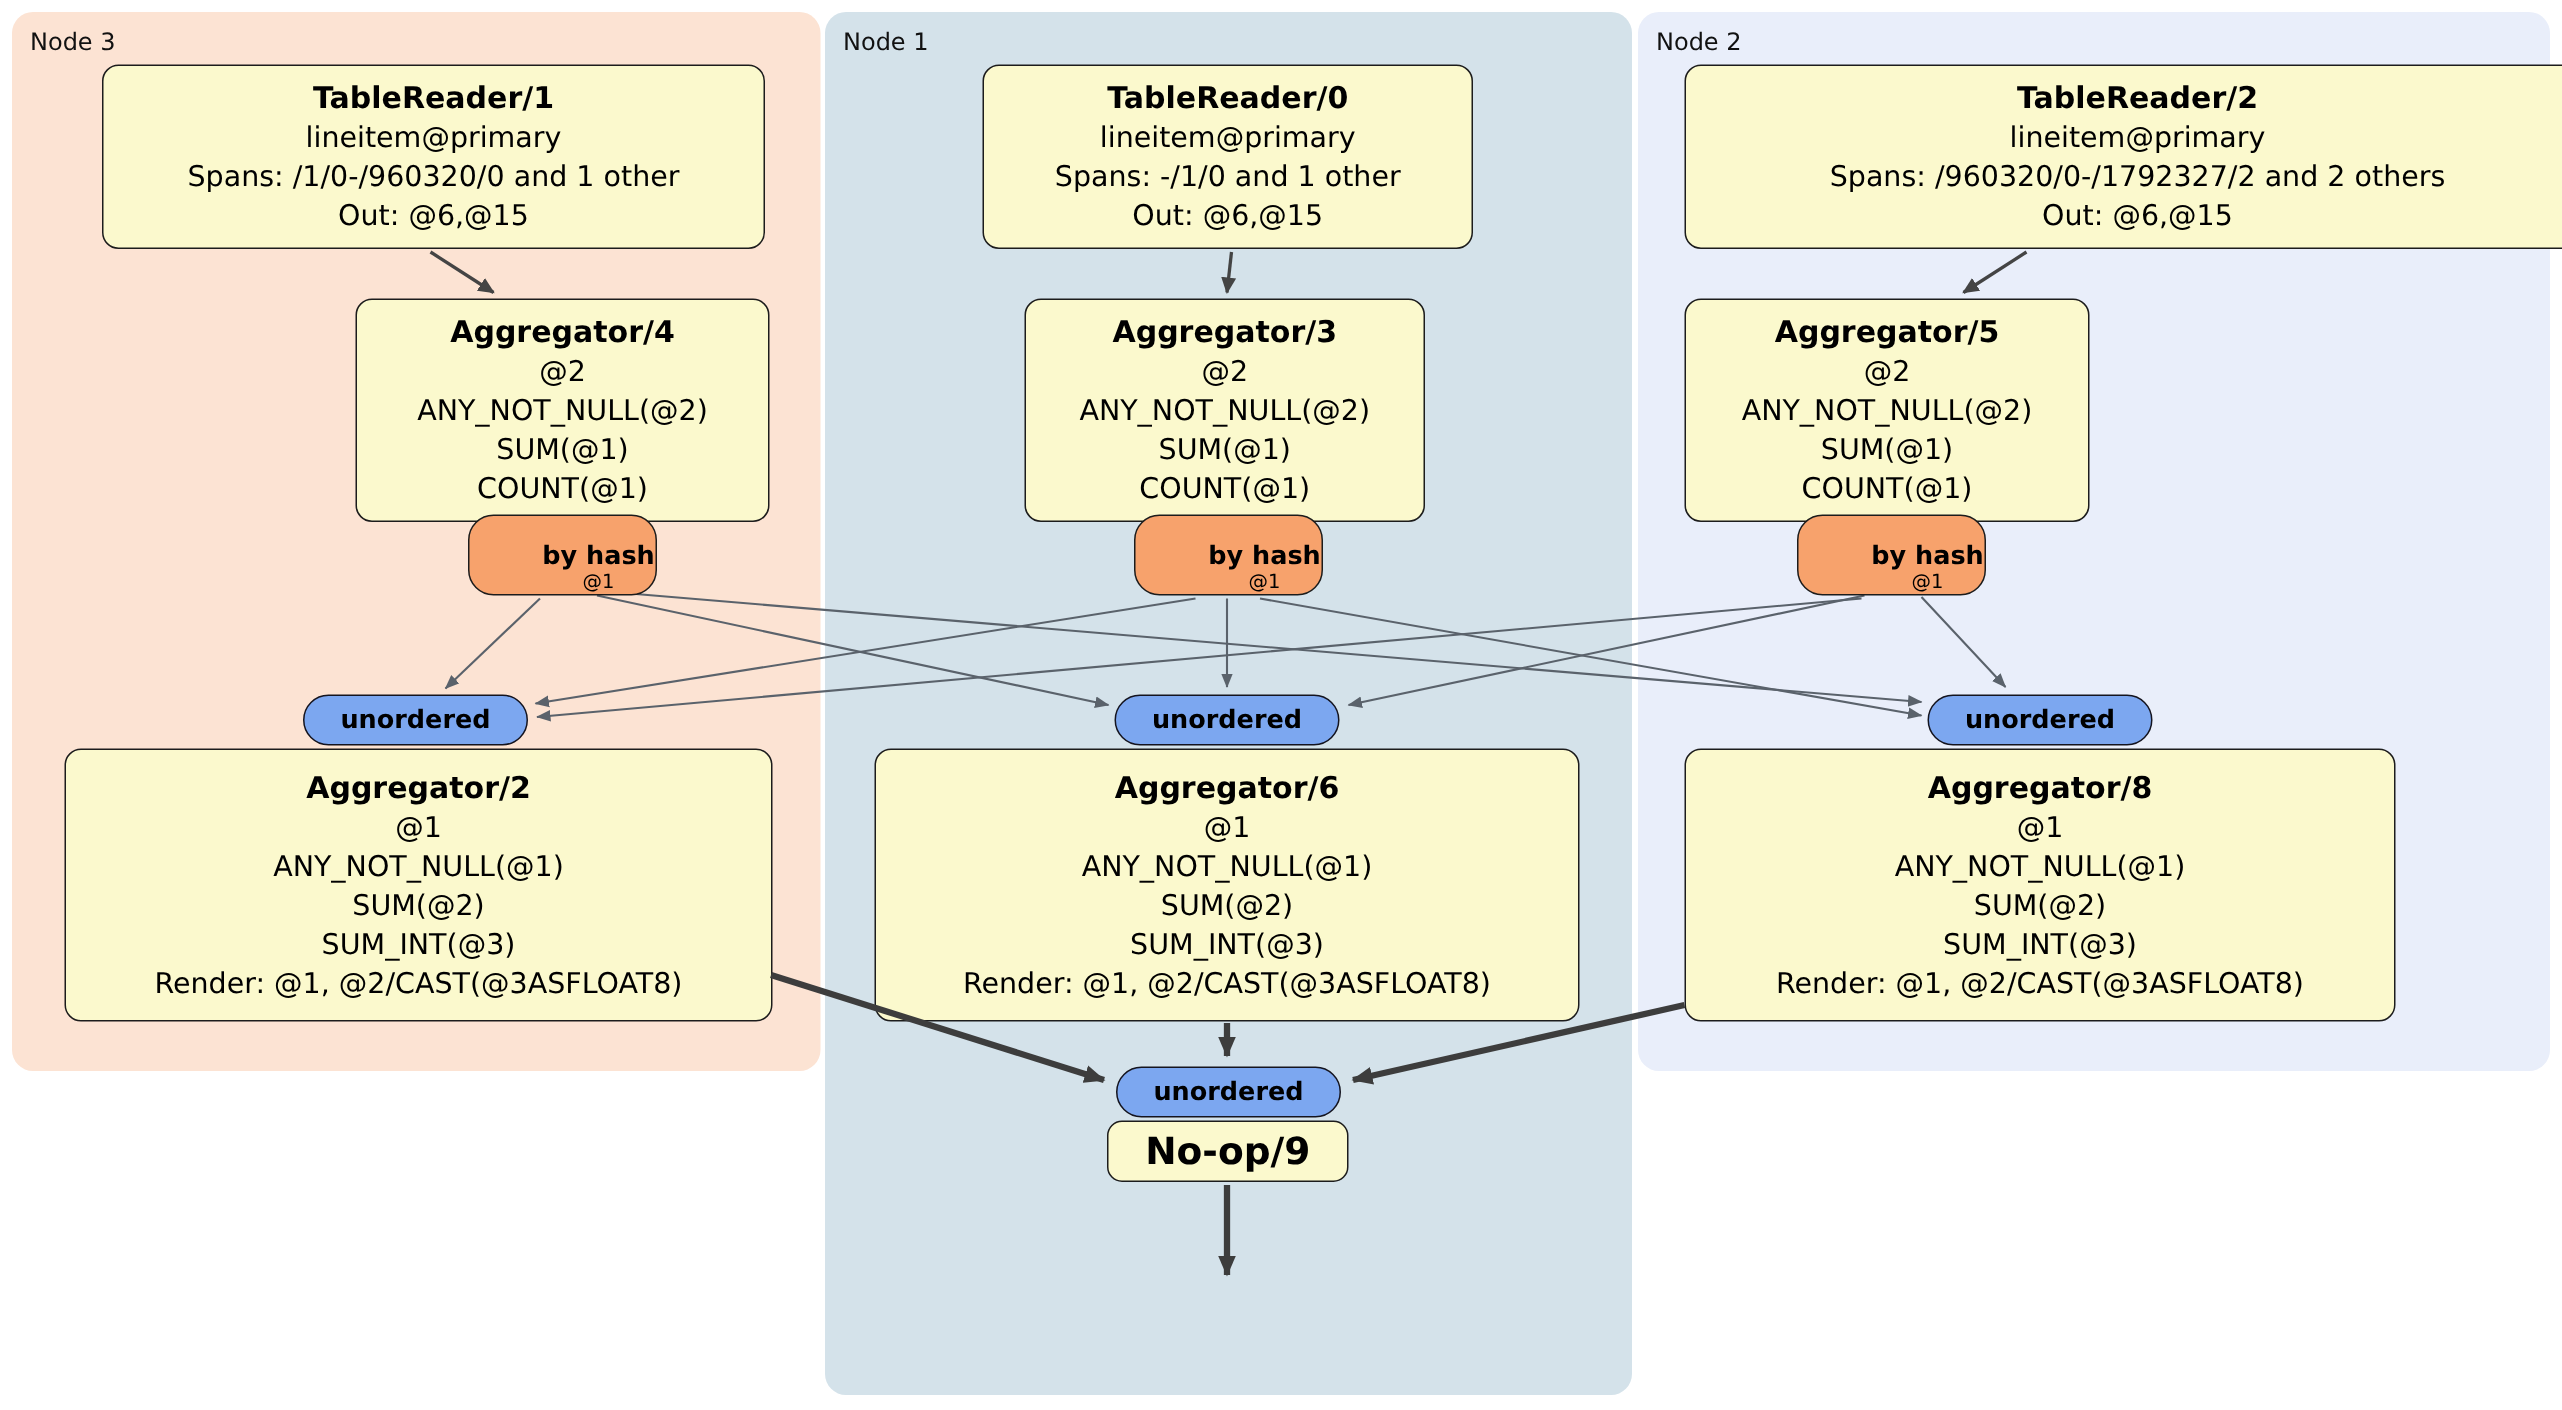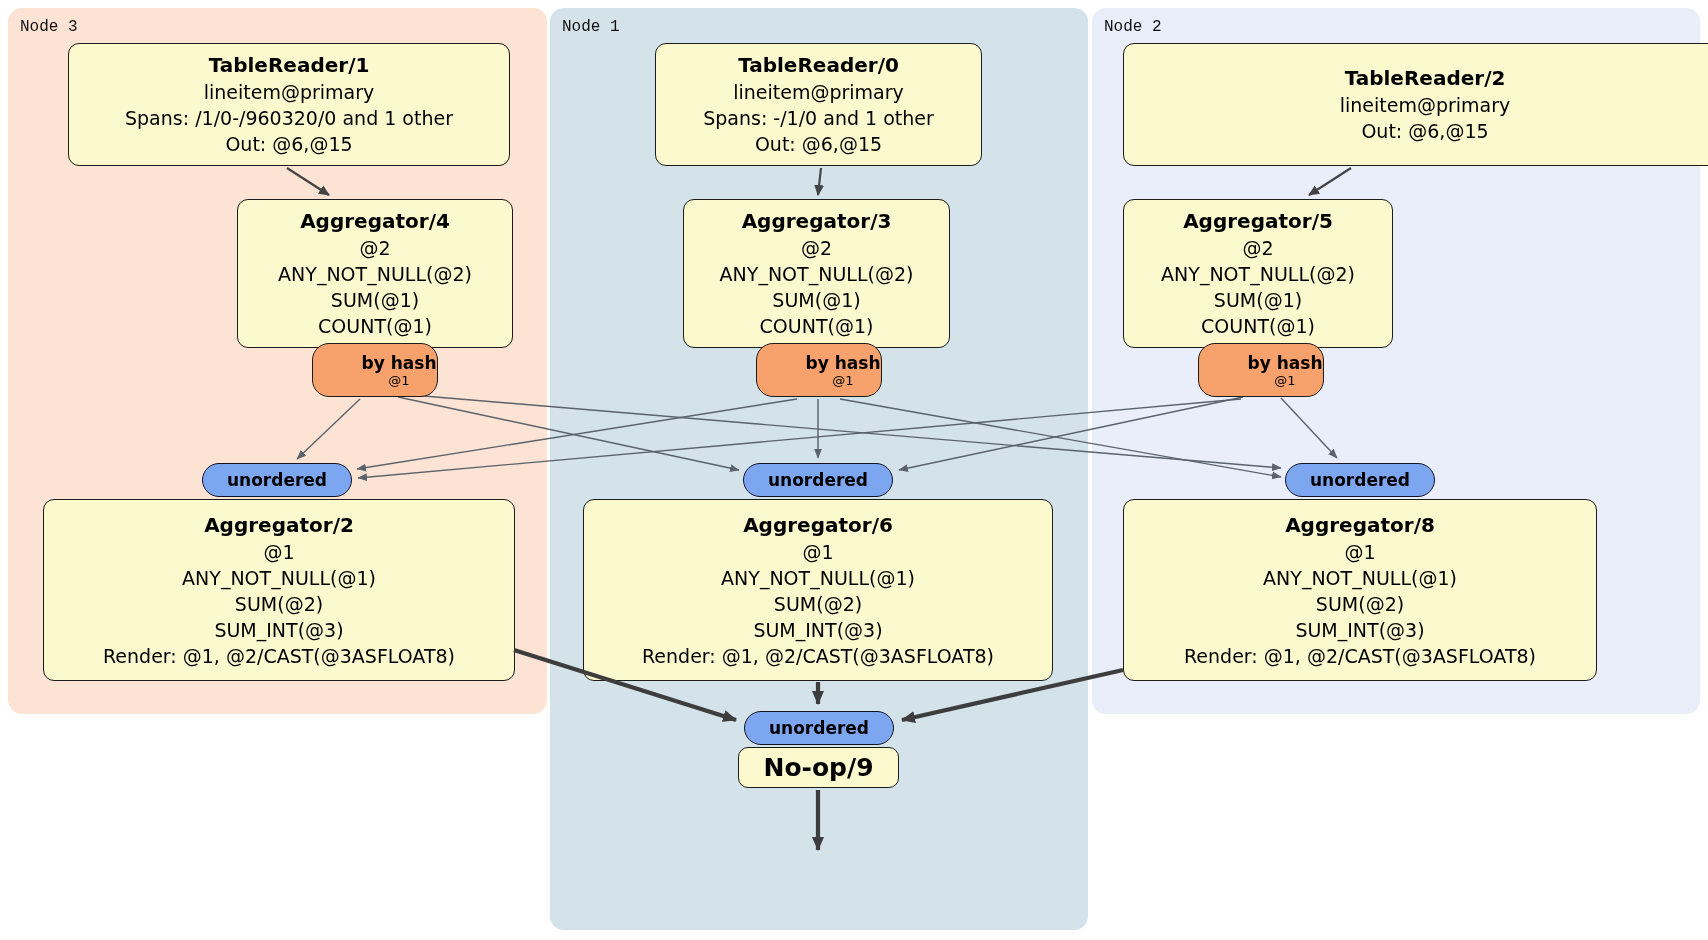--- a/index.html
+++ b/index.html
@@ -2,33 +2,33 @@
 <html><head>
 <meta charset="utf-8">
 <style>
   html,body { margin:0; padding:0; background:#fff; }
   .canvas {
     position:relative; width:1708px; height:940px; background:#ffffff;
     font-family:"DejaVu Sans","Liberation Sans",sans-serif; color:#000;
     overflow:hidden;
   }
   .region { position:absolute; border-radius:14px; z-index:0; }
-  .region-label { position:absolute; top:10px; left:12px; font-size:16px; color:#111;font-family:Liberation Mono, monospace; }
+  .region-label { position:absolute; top:10px; left:12px; font-size:16px; color:#111; }
   .edges { position:absolute; left:0; top:0; z-index:2; pointer-events:none; }
   .box {
     position:absolute; background:#fbf9cd; border:1.5px solid #1c1c1c;
     border-radius:11px; display:flex; flex-direction:column; justify-content:center;
     align-items:center; z-index:1; box-sizing:border-box;
   }
   .box-title { font-weight:bold; font-size:20px; line-height:27px; white-space:nowrap; }
   .box-line  { font-size:19px; line-height:26px; white-space:nowrap; }
   .pill-hash {
     position:absolute; width:126px; height:54px; background:#f7a26c;
     border:1.5px solid #1c1c1c; border-radius:17px; z-index:3; box-sizing:border-box;
-    display:flex; flex-direction:column; align-items:center; justify-content:center;padding-left:48px;
+    display:flex; flex-direction:column; align-items:center; justify-content:flex-end;padding-left:48px;
   }
   .hash-title { font-weight:bold; font-size:17px; line-height:20px; }
   .hash-sub   { font-size:13px; line-height:15px; }
   .pill-stream {
     position:absolute; width:150px; height:34px; background:#7ca7f0;
     border:1.5px solid #14141f; border-radius:18px; z-index:3; box-sizing:border-box;
     display:flex; align-items:center; justify-content:center;
     font-weight:bold; font-size:17px;
   }
   .mini-box {
@@ -61,20 +61,21 @@
   </div>
   <div class="box" style="left:655px; top:43px; width:327px; height:123px;">
     <div class="box-title">TableReader/0</div>
     <div class="box-line">lineitem@primary</div>
     <div class="box-line">Spans: -/1/0 and 1 other</div>
     <div class="box-line">Out: @6,@15</div>
   </div>
   <div class="box" style="left:1123px; top:43px; width:604px; height:123px;">
     <div class="box-title">TableReader/2</div>
     <div class="box-line">lineitem@primary</div>
+    <div class="box-line">Spans: /960320/0-/1792327/2 and 2 others</div>
     <div class="box-line">Out: @6,@15</div>
   </div>
 
   <div class="box" style="left:237px; top:199px; width:276px; height:149px;">
     <div class="box-title">Aggregator/4</div>
     <div class="box-line">@2</div>
     <div class="box-line">ANY_NOT_NULL(@2)</div>
     <div class="box-line">SUM(@1)</div>
     <div class="box-line">COUNT(@1)</div>
   </div>

